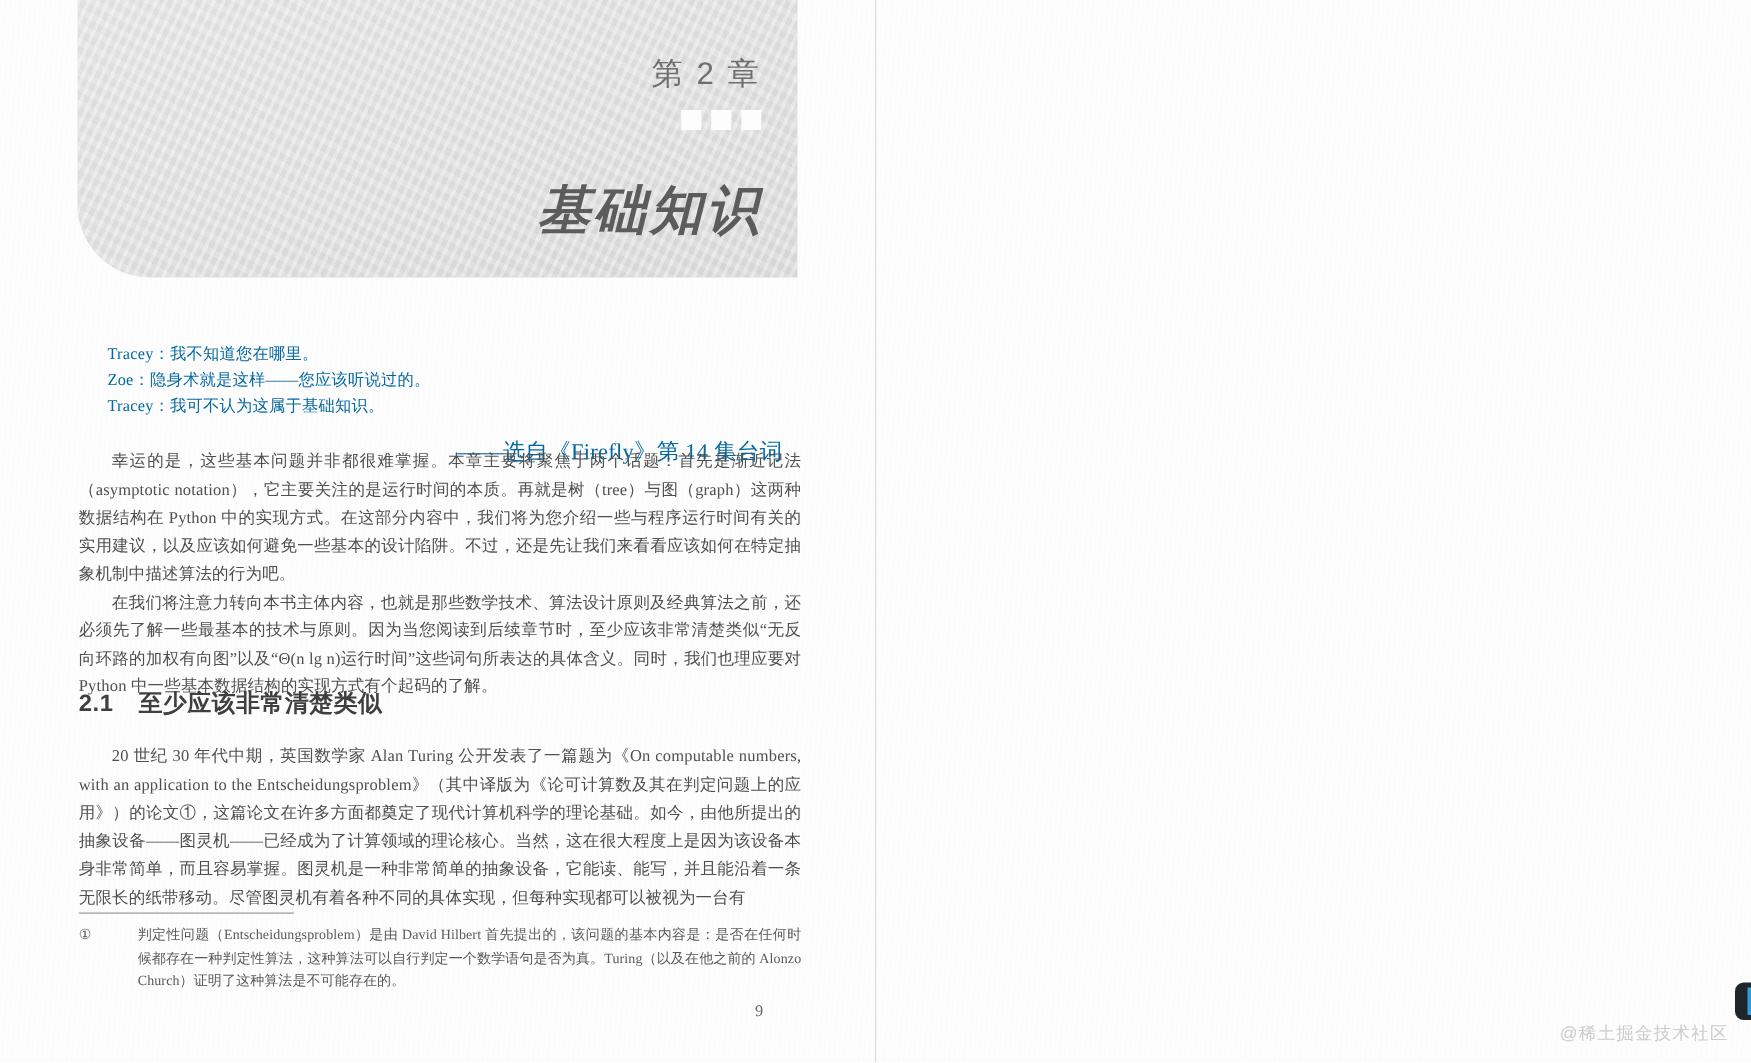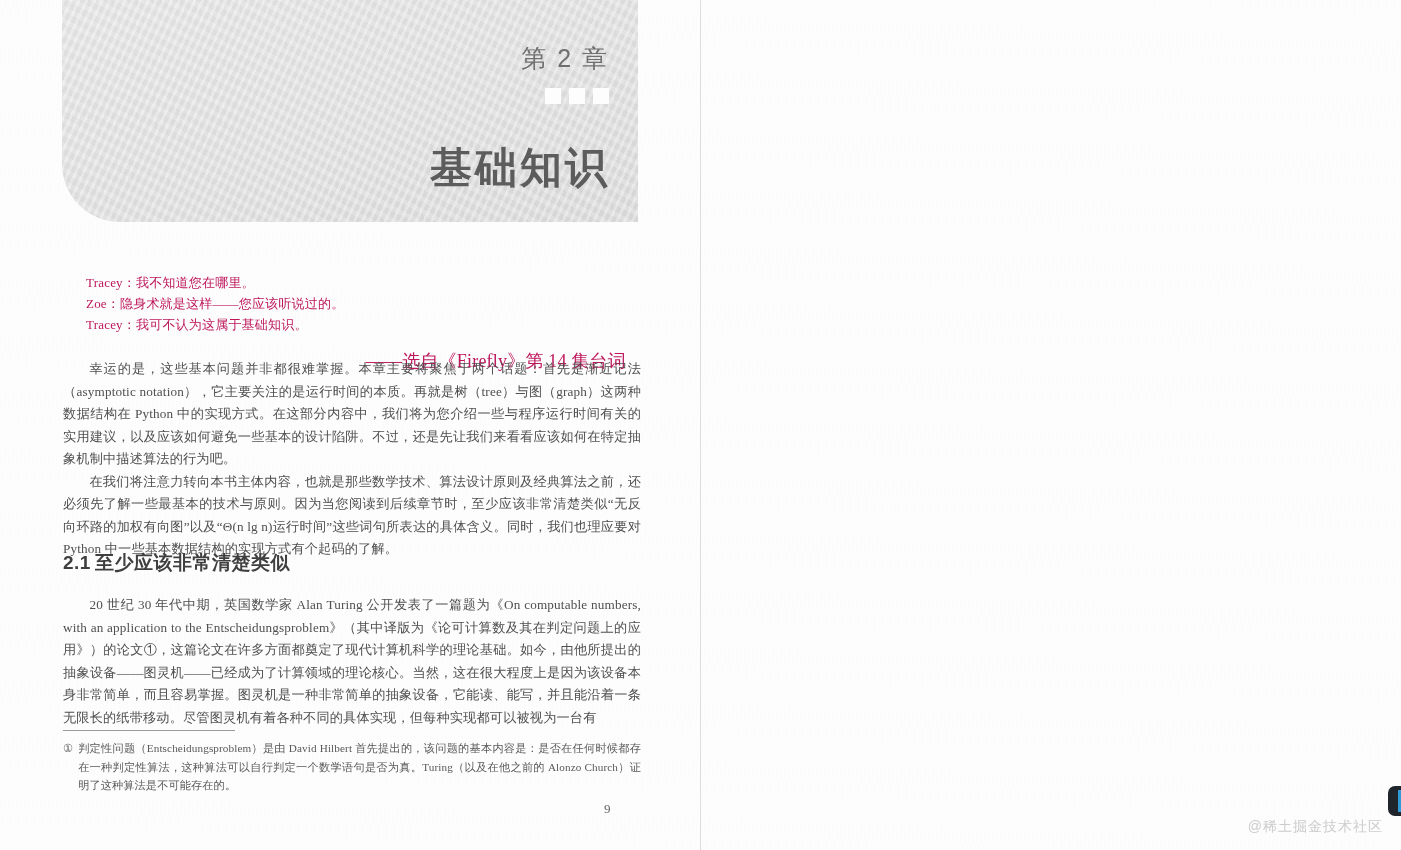--- a/index.html
+++ b/index.html
@@ -90,31 +90,32 @@
     position: absolute;
     right: 28px;
     top: 140px;
     font-family: "Liberation Sans", sans-serif;
     font-weight: bold;
     font-size: 42px;
     letter-spacing: 3px;
     color: #5c5c5c;
     z-index: 2;
     white-space: nowrap;
+    font-style: italic;
   }
 
   
   .epigraph {
     position: absolute;
     left: 86px;
     top: 272px;
     width: 540px;
     font-size: 13px;
     line-height: 21px;
-    color: #be185d;
+    color: #0369a1;
     letter-spacing: .2px;
   }
   .epigraph-attr {
     text-align: right;
     margin-top: 16px;
     font-size: 18px;
     letter-spacing: .2px;
   }
 
   .body-col {
@@ -134,21 +135,21 @@
     position: absolute;
     left: 63px;
     top: 550px;
     font-family: "Liberation Sans", sans-serif;
     font-weight: bold;
     font-size: 19px;
     color: #3f3f3f;
     letter-spacing: .5px;
     white-space: nowrap;
   }
-  .section-head .num { margin-right: 4px; }
+  .section-head .num { margin-right: 20px; }
 
   .left-body-2 { left: 63px; top: 594px; width: 578px; }
 
   
   .footnote-block {
     position: absolute;
     font-size: 11.2px;
     line-height: 18.5px;
     color: #595959;
     letter-spacing: .1px;
@@ -159,21 +160,21 @@
     height: 1px;
     background: #9a9a9a;
     margin-bottom: 8px;
   }
   .fn-item {
     display: flex;
     gap: 5px;
     margin-bottom: 2px;
   }
   .fn-mark { flex: 0 0 auto; }
-  .fn-text { flex: 1 1 auto; }
+  .fn-text { flex: 1 1 auto; margin-left: 32px; }
 
   .left-footnotes  { left: 63px; top: 730px; width: 578px; }
 
   .page-number {
     position: absolute;
     font-size: 13px;
     color: #666;
     font-family: "Liberation Serif", serif;
   }
   .pn-left  { left: 604px; top: 801px; }

